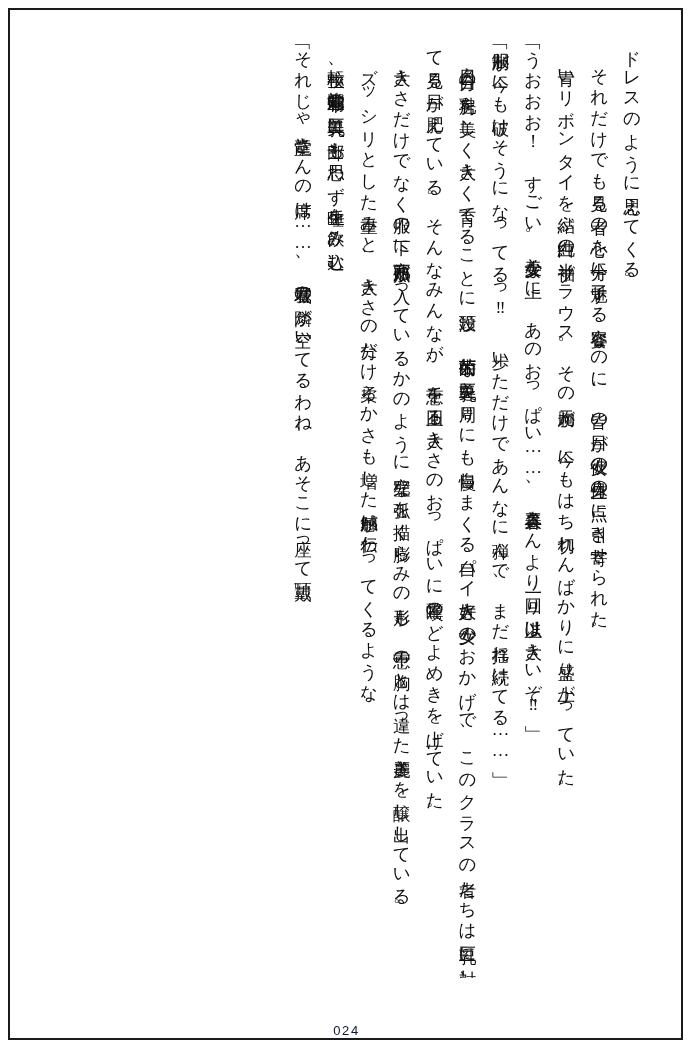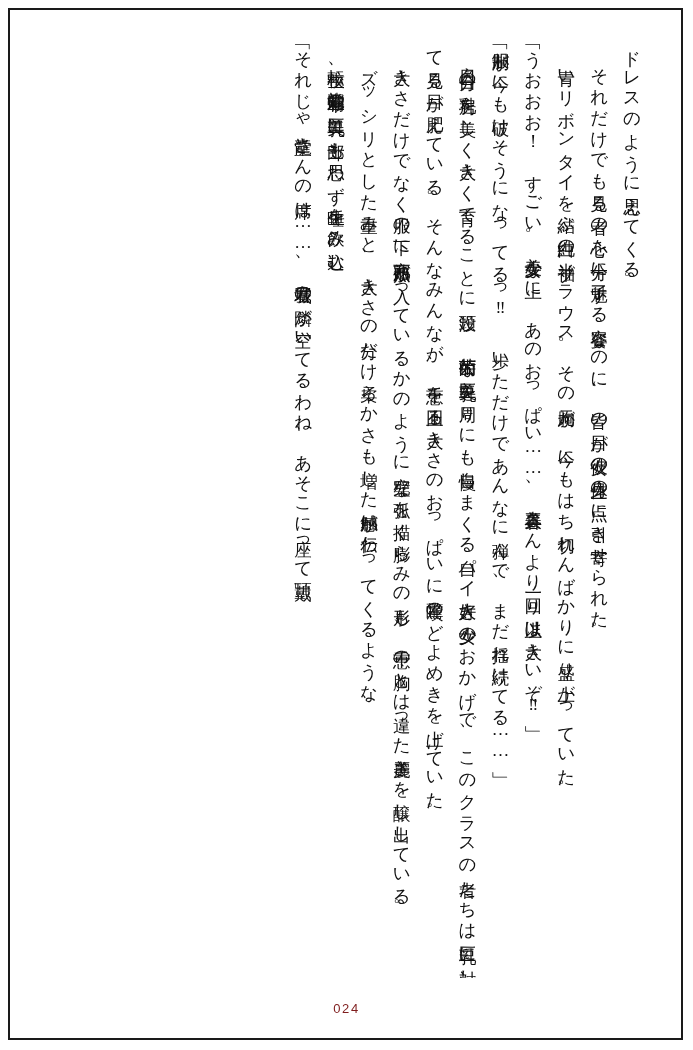--- a/index.html
+++ b/index.html
@@ -57,26 +57,26 @@
     text-indent: 1em;
   }
   #text-block p.noindent {
     text-indent: 0;
   }
 
   #page-number {
     position: absolute;
     left: 0;
     right: 0;
-    bottom: 34px;
+    bottom: 12px;
     text-align: center;
     font-family: "Liberation Sans", sans-serif;
     font-size: 13px;
     letter-spacing: 0.12em;
-    color: #7f1d1d;
+    color: #0f172a;
   }
 </style>
 </head>
 <body>
 
 <div id="page">
   <div id="page-border"></div>
 
   <div id="text-block">
     <p class="noindent">ドレスのように思えてくる。</p>

